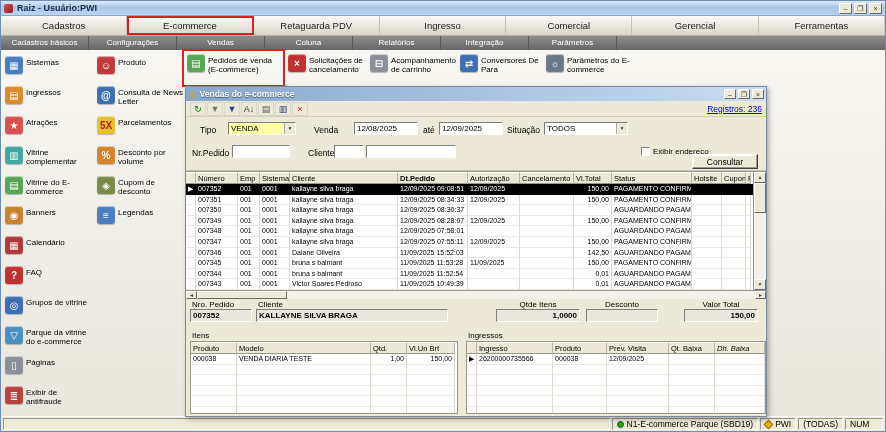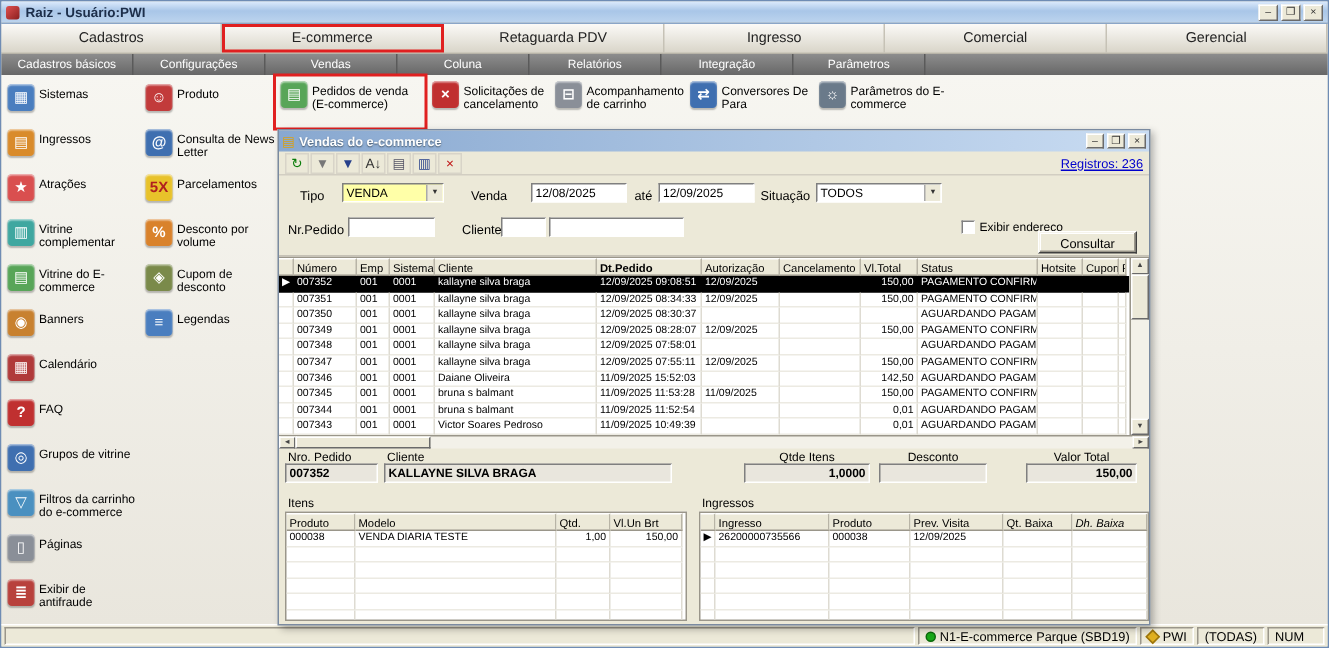--- a/index.html
+++ b/index.html
@@ -110,20 +110,21 @@
       </span>
   </div>
 
   <div class="tabbar">
       <div class="tab">Cadastros</div>
       <div class="tab tab-hl">E-commerce</div>
       <div class="tab">Retaguarda PDV</div>
       <div class="tab">Ingresso</div>
       <div class="tab">Comercial</div>
       <div class="tab">Gerencial</div>
+      <div class="tab">Ferramentas</div>
     </div>
 
   <div class="submenu">
       <div class="submenu-item">Cadastros básicos</div>
       <div class="submenu-item">Configurações</div>
       <div class="submenu-item">Vendas</div>
       <div class="submenu-item">Coluna</div>
       <div class="submenu-item">Relatórios</div>
       <div class="submenu-item">Integração</div>
       <div class="submenu-item">Parâmetros</div>
@@ -162,21 +163,21 @@
         <div class="side-item">
           <span class="mini-icon" style="background: rgb(192, 48, 48);">?</span>
           <span class="side-label">FAQ</span>
         </div>
         <div class="side-item">
           <span class="mini-icon" style="background: rgb(63, 111, 176);">◎</span>
           <span class="side-label">Grupos de vitrine</span>
         </div>
         <div class="side-item">
           <span class="mini-icon" style="background: rgb(74, 144, 192);">▽</span>
-          <span class="side-label">Filtros da carrinho do e-commerce</span>
+          <span class="side-label">Parque da vitrine do e-commerce</span>
         </div>
         <div class="side-item">
           <span class="mini-icon" style="background: rgb(138, 143, 152);">▯</span>
           <span class="side-label">Páginas</span>
         </div>
         <div class="side-item">
           <span class="mini-icon" style="background: rgb(184, 65, 60);">≣</span>
           <span class="side-label">Exibir de antifraude</span>
         </div>
       </div>

